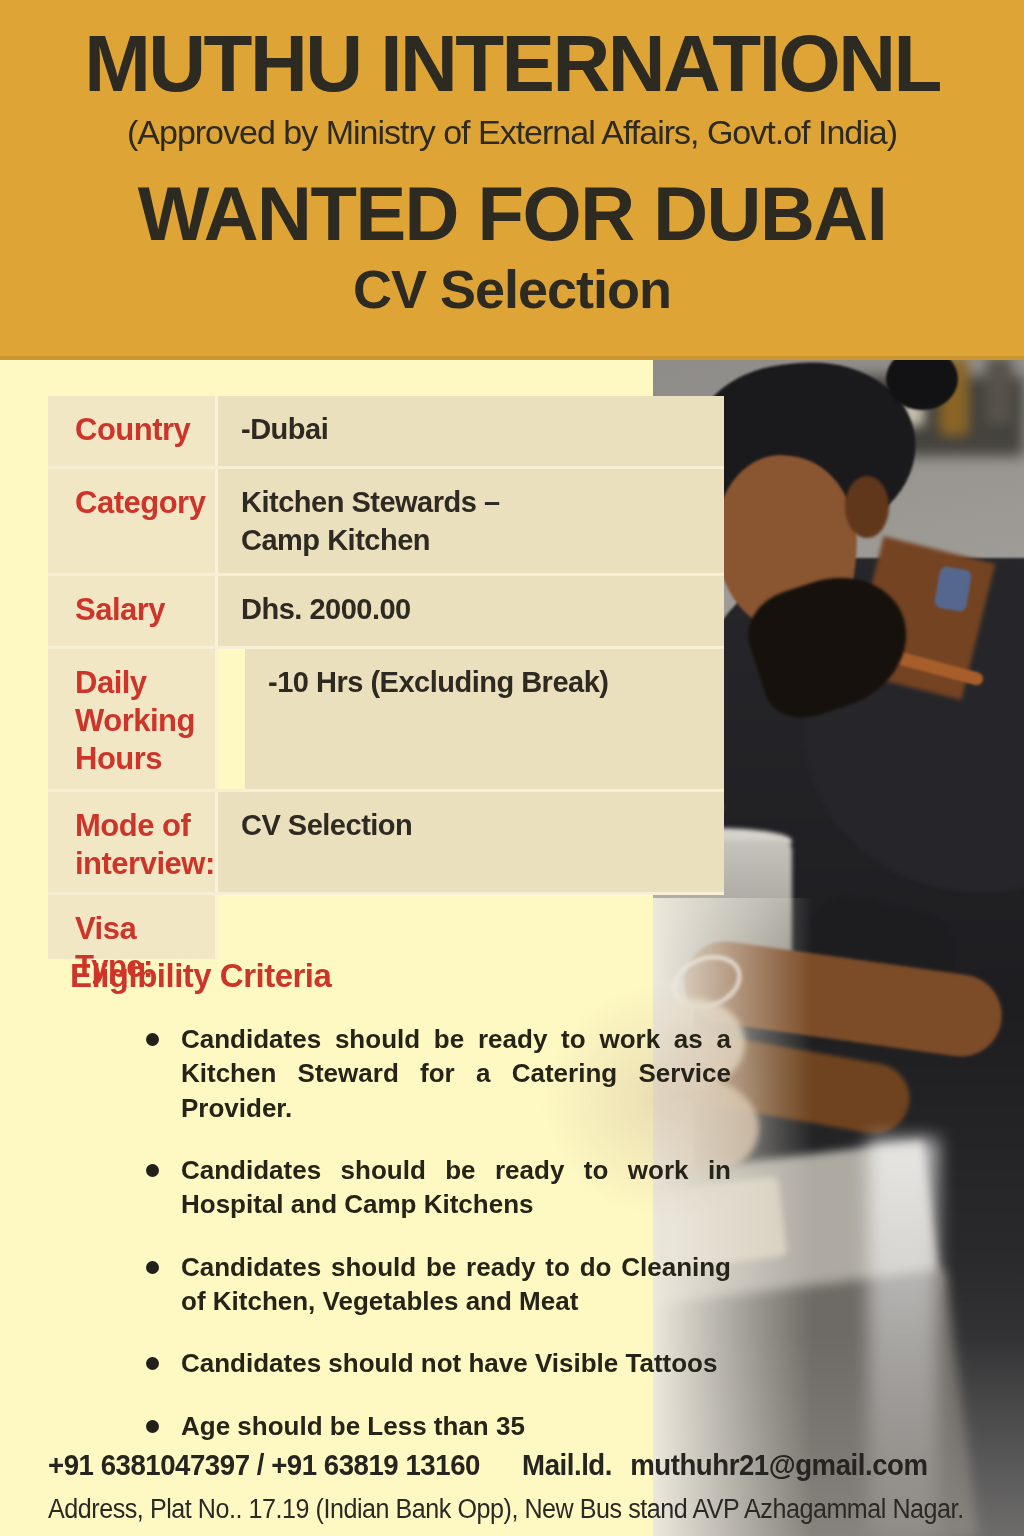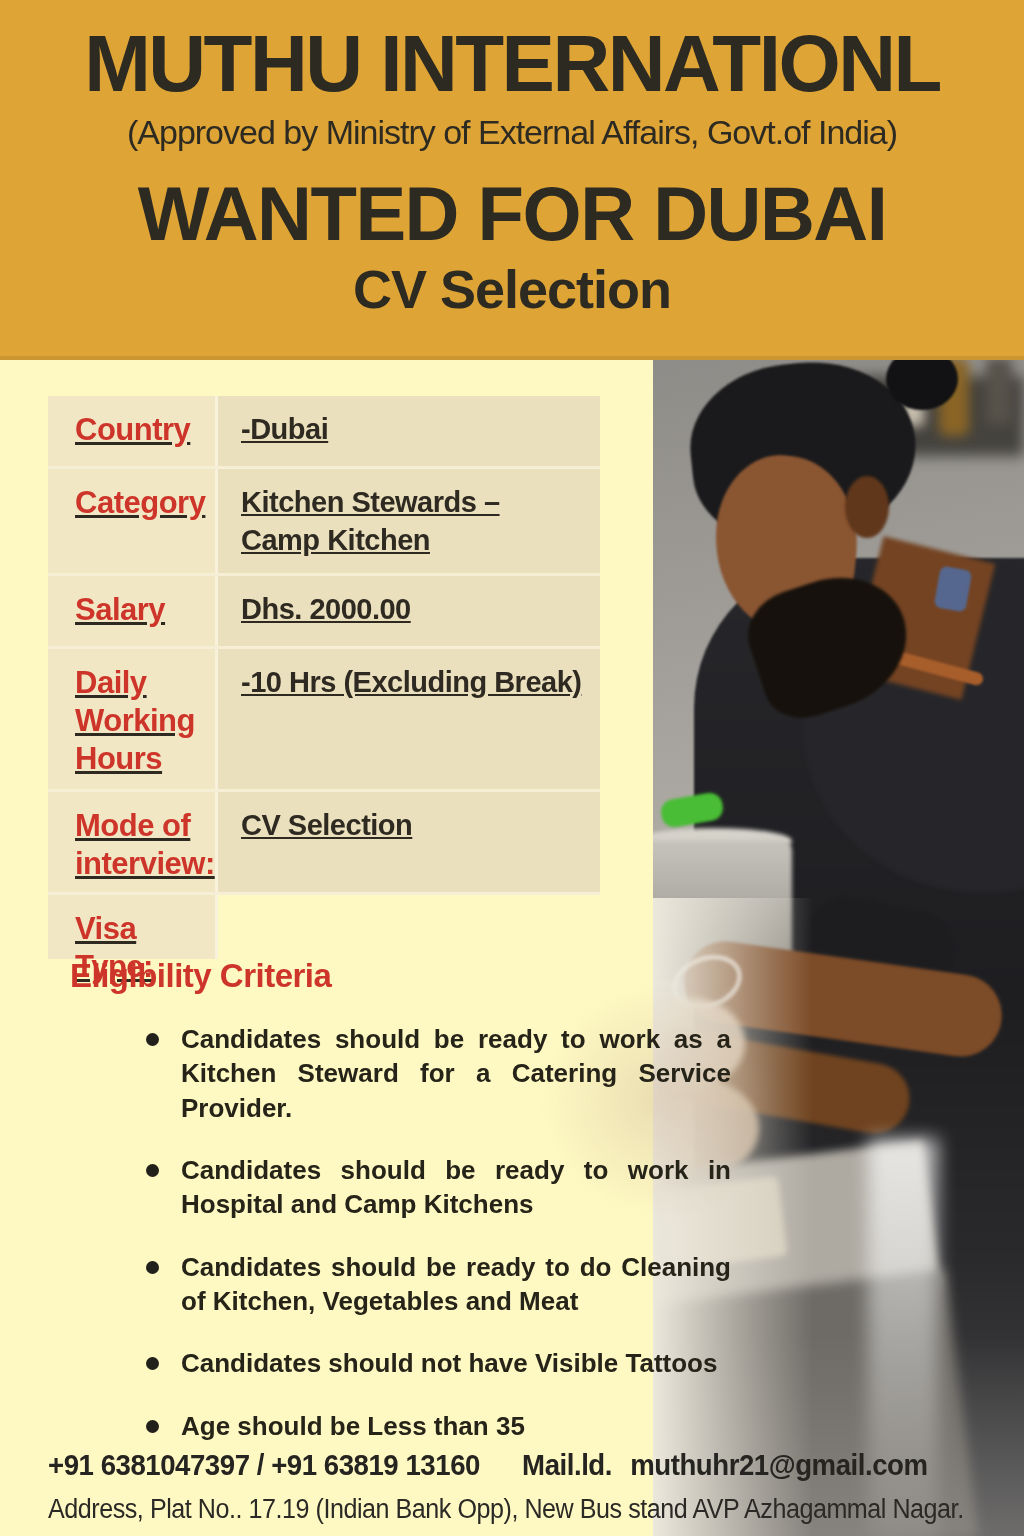--- a/index.html
+++ b/index.html
@@ -45,28 +45,28 @@
   .p-bracelet{top:598px;left:18px;width:62px;height:42px;border:5px solid rgba(255,255,255,.6);border-radius:50%;transform:rotate(-20deg);filter:blur(1.5px);}
   .p-counter{top:800px;left:-20px;width:300px;height:150px;background:#aeaaa2;transform:rotate(-7deg);filter:blur(4px);}
   .p-block{top:825px;left:10px;width:120px;height:80px;background:#d3cdbb;border-radius:6px;transform:rotate(-7deg);filter:blur(3px);}
   .p-counterdark{top:930px;left:-20px;width:330px;height:270px;background:#6e6b66;transform:rotate(-7deg);filter:blur(6px);}
   .p-streak{top:780px;left:215px;width:70px;height:400px;background:linear-gradient(180deg,rgba(255,255,255,.7),rgba(255,255,255,.1));filter:blur(9px);}
   .p-haze{bottom:0;left:0;right:0;height:200px;background:linear-gradient(0deg,rgba(180,176,170,.35),rgba(180,176,170,0));}
   .p-fade{top:540px;bottom:0;left:0;width:160px;background:linear-gradient(90deg,#ECE8DC 0%,rgba(236,232,220,0) 100%);}
   .hand-spill{position:absolute;left:540px;top:980px;width:240px;height:240px;z-index:2;
     background:radial-gradient(ellipse at center,rgba(205,180,150,.40),rgba(205,180,150,0) 70%);filter:blur(6px);}
   
-  .jtable{position:absolute;left:48px;top:396px;width:552px;z-index:3;text-decoration:underline;}
+  .jtable{position:absolute;left:48px;top:396px;width:676px;z-index:3;}
   .t-row{display:flex;border-bottom:3px solid #F6EFD6;}
   .t-row:last-child{border-bottom:none;}
   .t-label{width:170px;background:#F2E7C4;border-right:3px solid #F8F2DC;box-sizing:border-box;
     padding:15px 6px 0 27px;color:#CE352A;font-weight:700;font-size:31px;line-height:1.22;letter-spacing:-0.5px;}
   .t-value{flex:1;background:#EBE0BD;box-sizing:border-box;padding:15px 14px 0 23px;
     font-weight:700;font-size:29px;line-height:1.3;letter-spacing:-0.5px;color:#2E2A22;white-space:pre-line;}
-  .r1{height:70px;} .r2{height:104px;} .r3{height:70px;} .r4{height:140px;} .r5{height:100px;} .r6{height:64px;}
+  .r1{height:70px;} .r2{height:104px;} .r3{height:70px;} .r4{height:140px;gap:27px;} .r5{height:100px;} .r6{height:64px;}
   
   .elig-heading{position:absolute;left:70px;top:957px;z-index:4;color:#CE352A;font-weight:700;font-size:33px;letter-spacing:-0.5px;}
   .bullets{position:absolute;left:146px;top:1022px;width:590px;z-index:4;list-style:none;margin:0;padding:0;}
   .bullets li{display:flex;margin-bottom:28px;}
   .b-dot{flex:0 0 13px;width:13px;height:13px;border-radius:50%;background:#22201b;margin:11px 22px 0 0;}
   .b-text{width:550px;font-size:26px;font-weight:700;line-height:1.32;letter-spacing:0;
     text-align:justify;text-align-last:left;color:#262319;}
   
   .contact{position:absolute;left:48px;top:1448px;z-index:4;font-weight:700;font-size:30px;letter-spacing:-0.5px;
     white-space:nowrap;transform:scaleX(.92);transform-origin:0 50%;color:#262420;}

